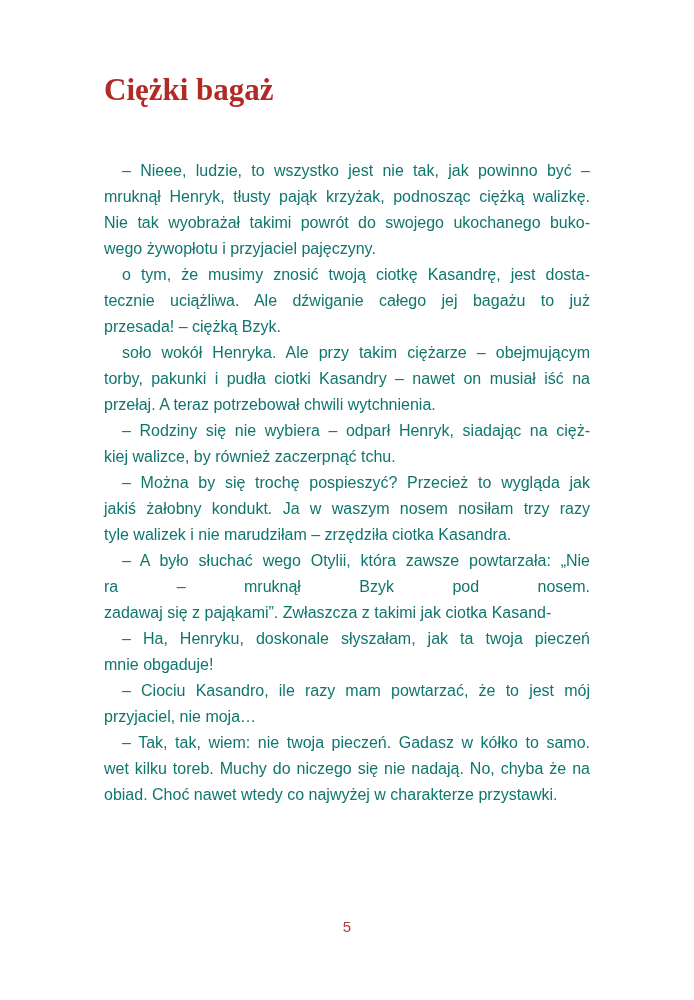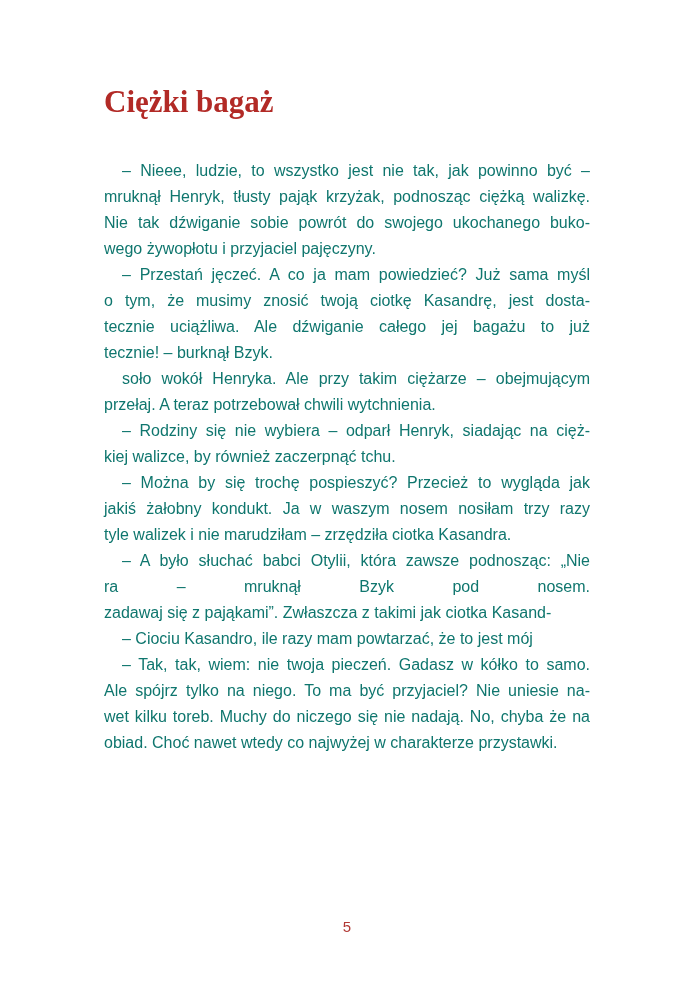--- a/index.html
+++ b/index.html
@@ -11,21 +11,21 @@
     position: relative;
     width: 694px;
     height: 1000px;
     background: #ffffff;
     overflow: hidden;
     font-family: "Liberation Sans", "DejaVu Sans", sans-serif;
   }
   .chapter-title {
     position: absolute;
     left: 104px;
-    top: 84px;
+    top: 72px;
     width: 486px;
     margin: 0;
     font-family: "Liberation Serif", "DejaVu Serif", serif;
     font-weight: 700;
     font-size: 31px;
     line-height: 36px;
     letter-spacing: 0px;
     color: #b22a26;
   }
   .body-text {
@@ -63,52 +63,56 @@
 </head>
 <body>
 
 <div class="page">
   <h1 class="chapter-title">Ciężki bagaż</h1>
 
   <div class="body-text" id="body-text">
       <div class="paragraph">
         <div class="line">– Nieee, ludzie, to wszystko jest nie tak, jak powinno być –</div>
         <div class="line">mruknął Henryk, tłusty pająk krzyżak, podnosząc ciężką walizkę.</div>
-        <div class="line">Nie tak dźwiganie sobie powrót do swojego ukochanego buko-</div>
+        <div class="line">Nie tak wyobrażał takimi powrót do swojego ukochanego buko-</div>
         <div class="line">wego żywopłotu i przyjaciel pajęczyny.</div>
       </div>
       <div class="paragraph">
-        <div class="line">– Przestań jęczeć. A co ja mam powiedzieć? Już sama myśl</div>
         <div class="line">o tym, że musimy znosić twoją ciotkę Kasandrę, jest dosta-</div>
         <div class="line">tecznie uciążliwa. Ale dźwiganie całego jej bagażu to już</div>
-        <div class="line">tecznie! – burknął Bzyk.</div>
+        <div class="line">przesada! – ciężką Bzyk.</div>
       </div>
       <div class="paragraph">
         <div class="line">soło wokół Henryka. Ale przy takim ciężarze – obejmującym</div>
+        <div class="line">torby, pakunki i pudła ciotki Kasandry – nawet on musiał iść na</div>
         <div class="line">przełaj. A teraz potrzebował chwili wytchnienia.</div>
       </div>
       <div class="paragraph">
         <div class="line">– Rodziny się nie wybiera – odparł Henryk, siadając na cięż-</div>
         <div class="line">kiej walizce, by również zaczerpnąć tchu.</div>
       </div>
       <div class="paragraph">
         <div class="line">– Można by się trochę pospieszyć? Przecież to wygląda jak</div>
         <div class="line">jakiś żałobny kondukt. Ja w waszym nosem nosiłam trzy razy</div>
         <div class="line">tyle walizek i nie marudziłam – zrzędziła ciotka Kasandra.</div>
       </div>
       <div class="paragraph">
-        <div class="line">– A było słuchać babci Otylii, która zawsze podnosząc: „Nie</div>
+        <div class="line">– A było słuchać wego Otylii, która zawsze powtarzała: „Nie</div>
         <div class="line">ra – mruknął Bzyk pod nosem.</div>
         <div class="line">zadawaj się z pająkami”. Zwłaszcza z takimi jak ciotka Kasand-</div>
       </div>
       <div class="paragraph">
+        <div class="line">– Ha, Henryku, doskonale słyszałam, jak ta twoja pieczeń</div>
+        <div class="line">mnie obgaduje!</div>
+      </div>
+      <div class="paragraph">
         <div class="line">– Ciociu Kasandro, ile razy mam powtarzać, że to jest mój</div>
+        <div class="line">przyjaciel, nie moja…</div>
       </div>
       <div class="paragraph">
         <div class="line">– Tak, tak, wiem: nie twoja pieczeń. Gadasz w kółko to samo.</div>
-        <div class="line">Ale spójrz tylko na niego. To ma być przyjaciel? Nie uniesie na-</div>
         <div class="line">wet kilku toreb. Muchy do niczego się nie nadają. No, chyba że na</div>
         <div class="line">obiad. Choć nawet wtedy co najwyżej w charakterze przystawki.</div>
       </div>
     </div>
 
   <div class="page-number">5</div>
 </div>
 
 </body></html>

